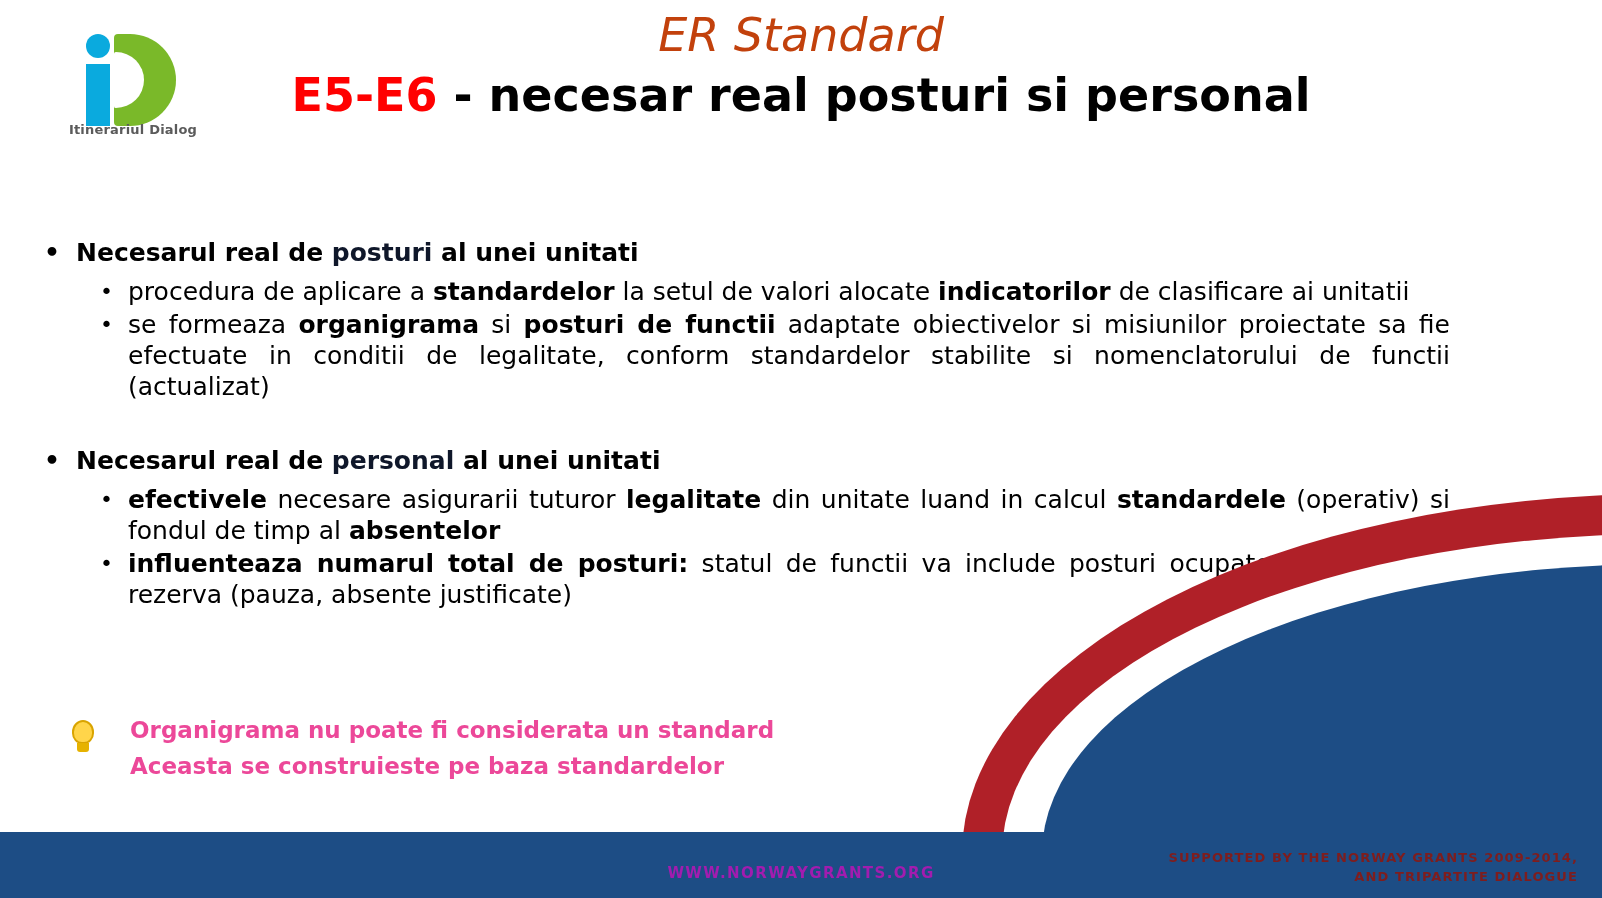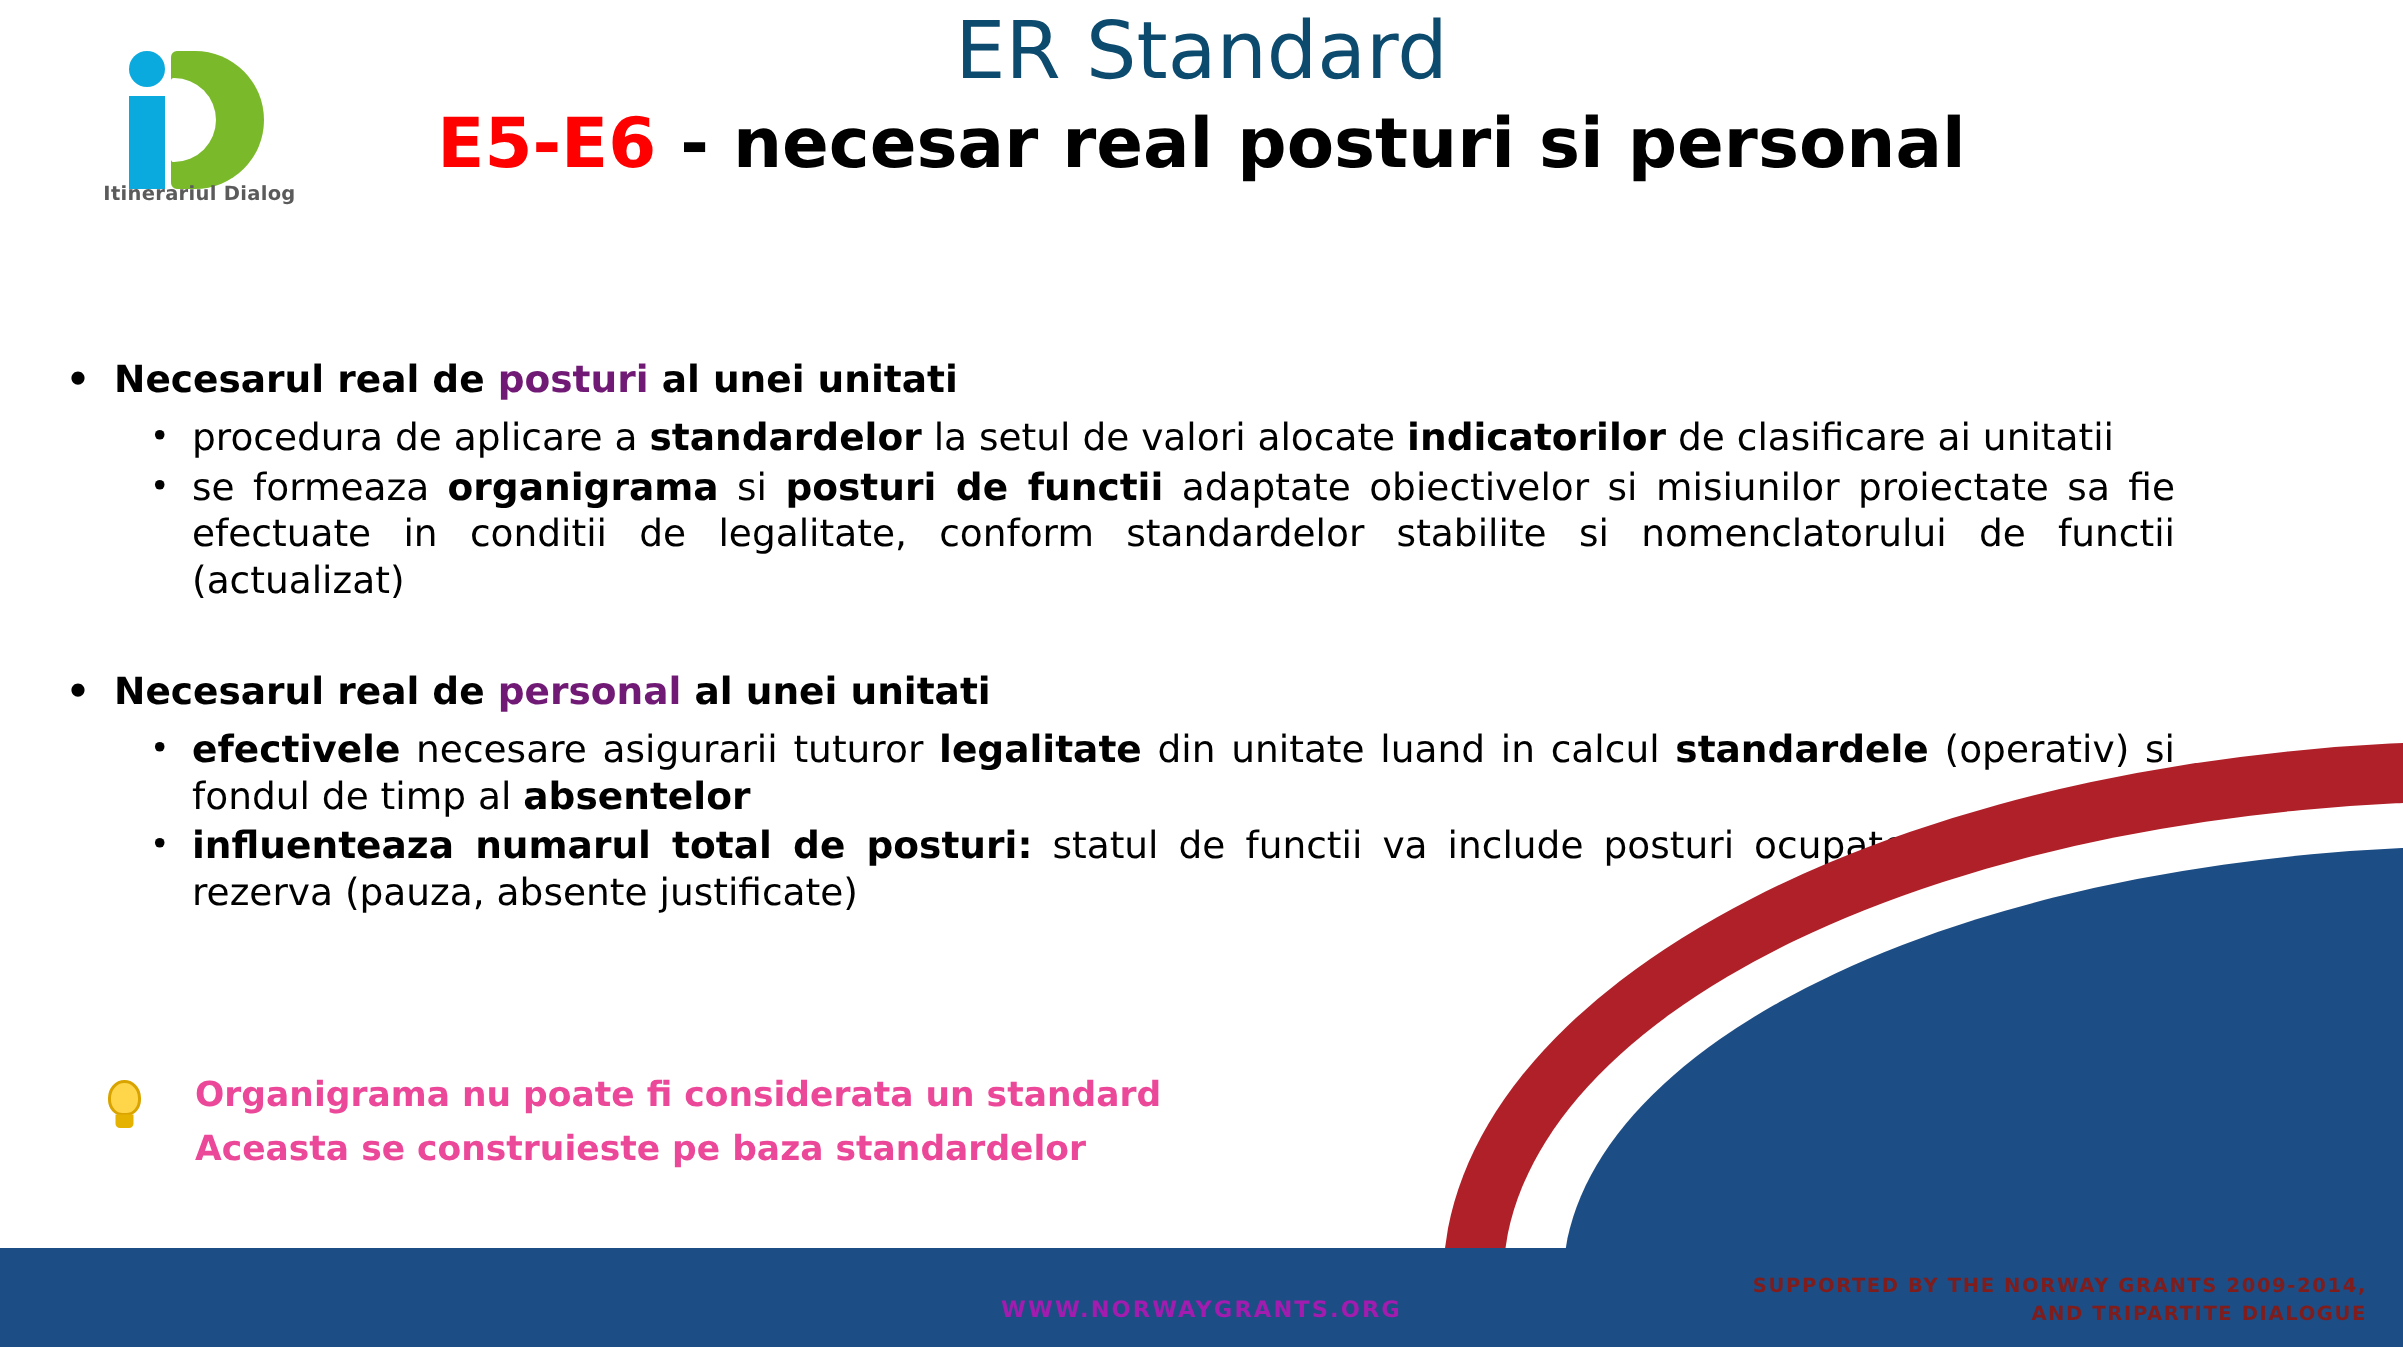--- a/index.html
+++ b/index.html
@@ -76,24 +76,25 @@
 
   
   .title-wrap {
     position: absolute;
     left: 0;
     top: 6px;
     width: 1602px;
     text-align: center;
   }
   .title-line1 {
-    font-size: 53px;
-    color: #0c4a6e;
+    font-size: 46px;
+    color: #c2410c;
     line-height: 58px;
     font-family: "DejaVu Sans", sans-serif;
+    font-style: italic;
   }
   .title-line2 {
     font-size: 46px;
     line-height: 62px;
     color: #000000;
     font-weight: bold;
   }
   .title-line2 .accent {
     color: #ff0000;
   }
@@ -115,21 +116,21 @@
     margin-bottom: 6px;
   }
   .lvl1 .bullet {
     position: absolute;
     left: 6px;
     top: 0;
     font-size: 25px;
     line-height: 34px;
   }
   .lvl1 .accent {
-    color: #701a75;
+    color: #0f172a;
   }
   .lvl2-list {
     margin: 0 0 0 60px;
     padding: 0;
   }
   .lvl2 {
     position: relative;
     padding-left: 30px;
     font-size: 25px;
     line-height: 31px;

